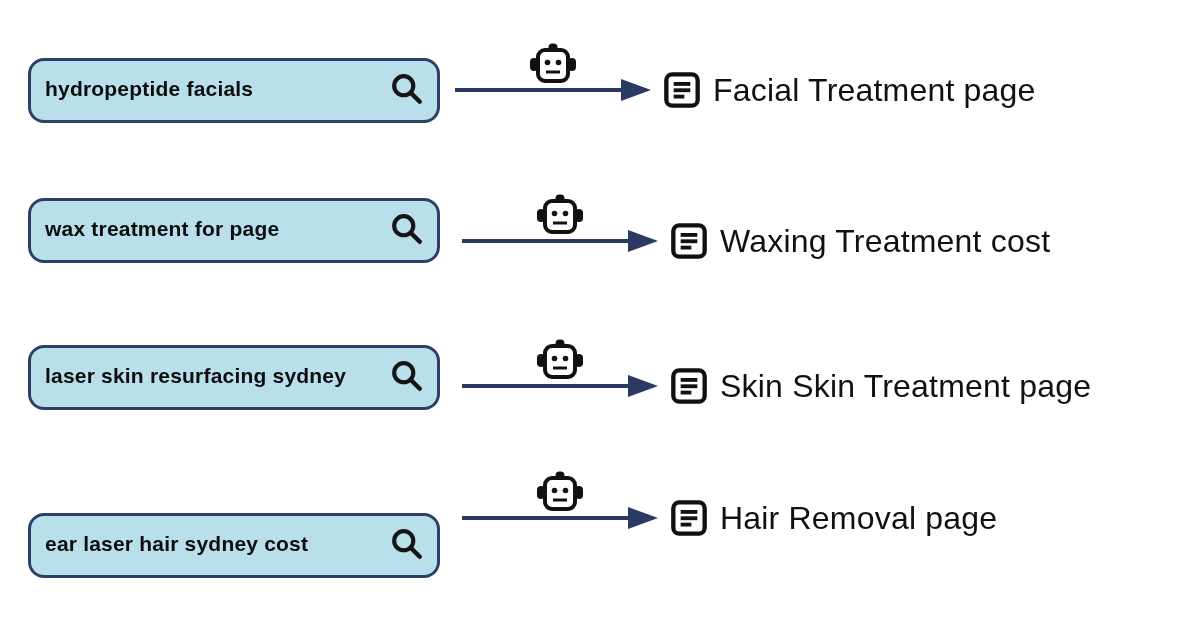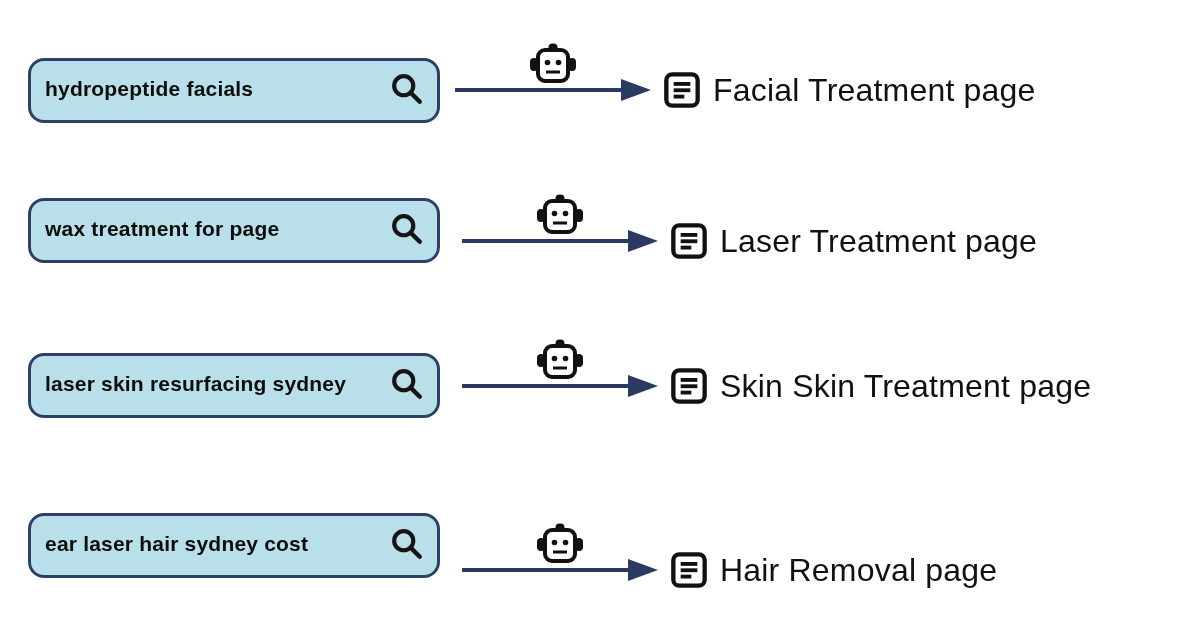--- a/index.html
+++ b/index.html
@@ -142,24 +142,24 @@
       <div class="arrow-head"></div>
     </div>
     <span class="doc-icon-wrap">
       <svg width="40" height="42" viewBox="0 0 24 24">
         <rect x="2.6" y="2.6" width="18.8" height="18.8" rx="3.6" fill="none" stroke="#111" stroke-width="2.6"></rect>
         <rect x="7" y="7.2" width="10" height="2.3" fill="#111"></rect>
         <rect x="7" y="11" width="10" height="2.3" fill="#111"></rect>
         <rect x="7" y="14.8" width="6.4" height="2.3" fill="#111"></rect>
       </svg>
     </span>
-    <span class="page-label">Laser Treatment page</span>
-  </div>
-
-  <div class="search-box" style="top:353px">
+    <span class="page-label">Waxing Treatment cost</span>
+  </div>
+
+  <div class="search-box" style="top:345px">
     <span class="query">laser skin resurfacing sydney</span>
     <svg width="37" height="37" viewBox="0 0 24 24">
       <circle cx="10.2" cy="10.2" r="6.2" fill="none" stroke="#151515" stroke-width="2.7"></circle>
       <line x1="14.9" y1="14.9" x2="20.6" y2="20.6" stroke="#151515" stroke-width="2.9" stroke-linecap="round"></line>
     </svg>
   </div>
   <div class="flow" style="left:462px; top:364px">
     <div class="arrow">
       <svg class="robot" width="48" height="44" viewBox="0 0 48 44">
         <rect x="19.5" y="0.5" width="9" height="9" rx="4" fill="#111"></rect>
@@ -184,21 +184,21 @@
     <span class="page-label">Skin Skin Treatment page</span>
   </div>
 
   <div class="search-box" style="top:513px">
     <span class="query">ear laser hair sydney cost</span>
     <svg width="37" height="37" viewBox="0 0 24 24">
       <circle cx="10.2" cy="10.2" r="6.2" fill="none" stroke="#151515" stroke-width="2.7"></circle>
       <line x1="14.9" y1="14.9" x2="20.6" y2="20.6" stroke="#151515" stroke-width="2.9" stroke-linecap="round"></line>
     </svg>
   </div>
-  <div class="flow" style="left:462px; top:548px">
+  <div class="flow" style="left:462px; top:496px">
     <div class="arrow">
       <svg class="robot" width="48" height="44" viewBox="0 0 48 44">
         <rect x="19.5" y="0.5" width="9" height="9" rx="4" fill="#111"></rect>
         <rect x="1" y="15" width="8" height="13" rx="4" fill="#111"></rect>
         <rect x="39" y="15" width="8" height="13" rx="4" fill="#111"></rect>
         <rect x="9" y="7" width="30" height="31" rx="7" fill="#fff" stroke="#111" stroke-width="4"></rect>
         <circle cx="18.5" cy="19.5" r="2.8" fill="#111"></circle>
         <circle cx="29.5" cy="19.5" r="2.8" fill="#111"></circle>
         <line x1="17" y1="29" x2="31" y2="29" stroke="#111" stroke-width="3"></line>
       </svg>

